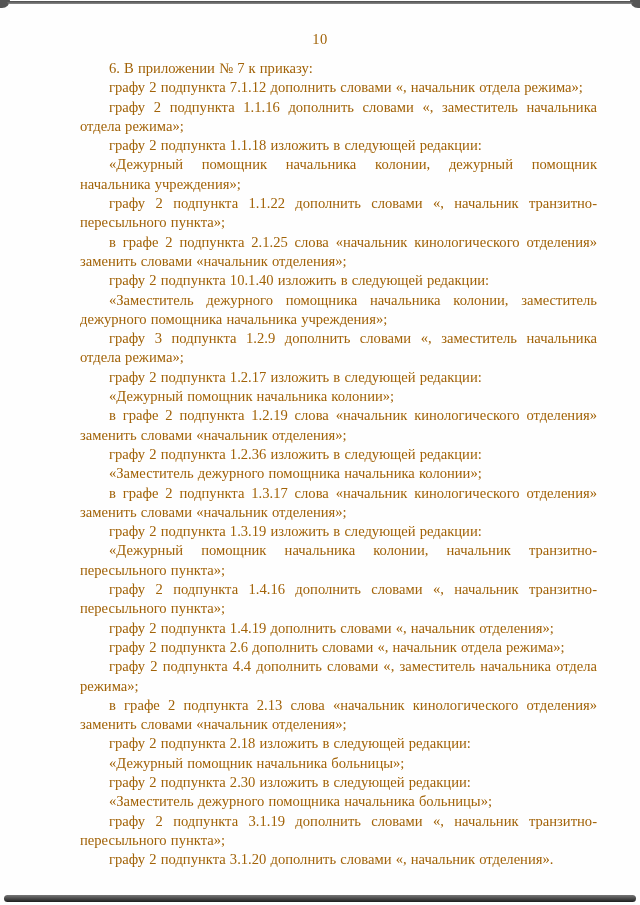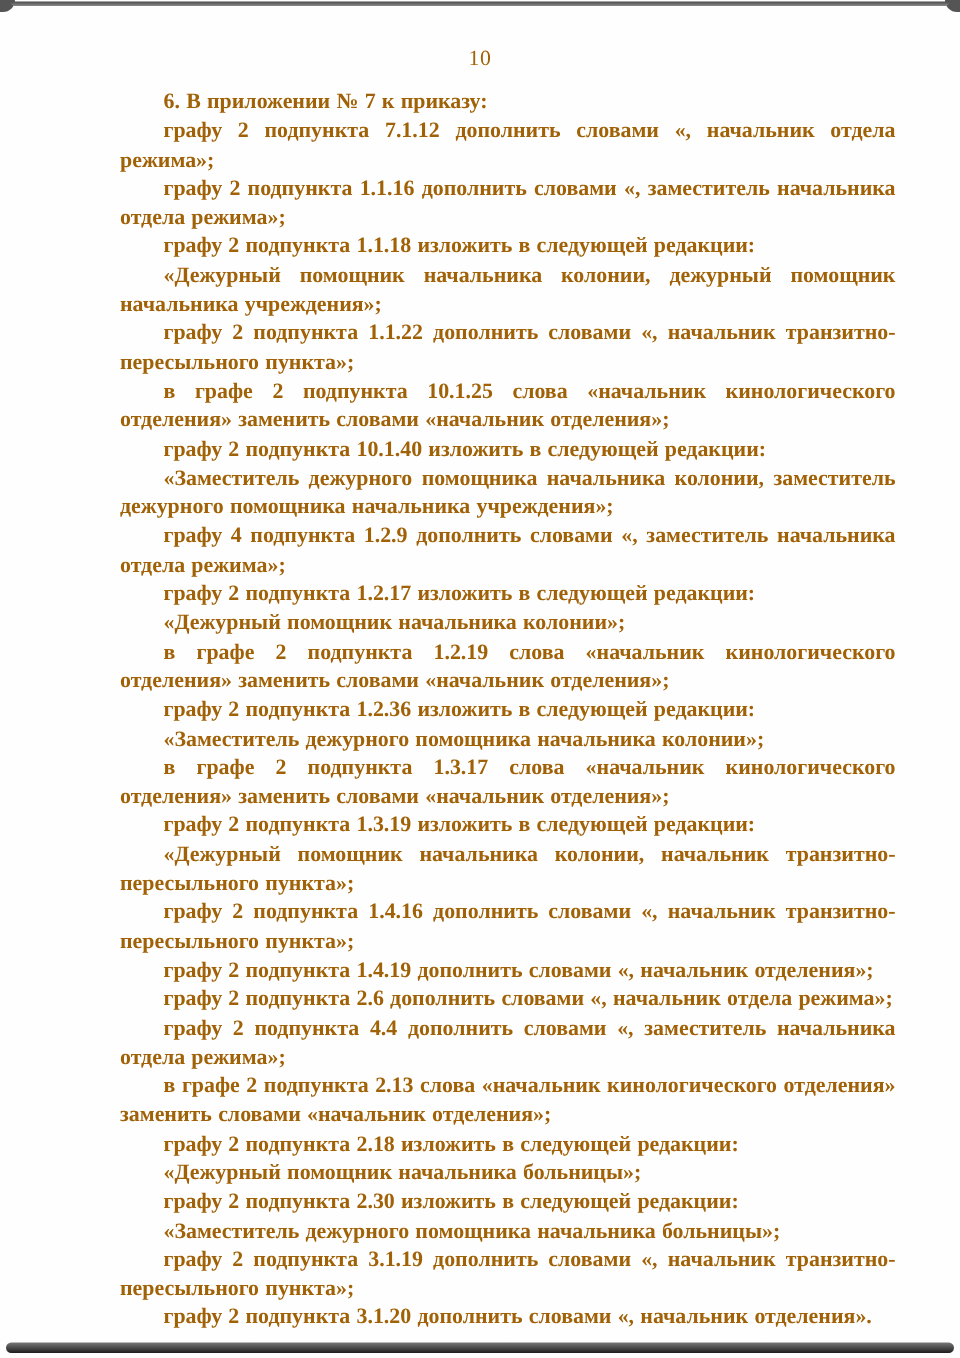--- a/index.html
+++ b/index.html
@@ -53,21 +53,20 @@
     letter-spacing: 0.5px;
   }
   .body-text {
     position: absolute;
     top: 59px;
     left: 80px;
     width: 517px;
     font-size: 14.6px;
     line-height: 19.3px;
     text-align: justify;
-    font-weight: bold;
   }
   .body-text p {
     margin: 0;
     padding: 0;
     text-indent: 29px;
     word-spacing: 0.5px;
   }
 </style>
 </head>
 <body>
@@ -79,24 +78,24 @@
 
   <div class="page-number">10</div>
 
   <div class="body-text" id="doc-body">
       <p>6. В приложении № 7 к приказу:</p>
       <p>графу 2 подпункта 7.1.12 дополнить словами «, начальник отдела режима»;</p>
       <p>графу 2 подпункта 1.1.16 дополнить словами «, заместитель начальника отдела режима»;</p>
       <p>графу 2 подпункта 1.1.18 изложить в следующей редакции:</p>
       <p>«Дежурный помощник начальника колонии, дежурный помощник начальника учреждения»;</p>
       <p>графу 2 подпункта 1.1.22 дополнить словами «, начальник транзитно-пересыльного пункта»;</p>
-      <p>в графе 2 подпункта 10.1.25 слова «начальник кинологического отделения» заменить словами «начальник отделения»;</p>
+      <p>в графе 2 подпункта 2.1.25 слова «начальник кинологического отделения» заменить словами «начальник отделения»;</p>
       <p>графу 2 подпункта 10.1.40 изложить в следующей редакции:</p>
       <p>«Заместитель дежурного помощника начальника колонии, заместитель дежурного помощника начальника учреждения»;</p>
-      <p>графу 4 подпункта 1.2.9 дополнить словами «, заместитель начальника отдела режима»;</p>
+      <p>графу 3 подпункта 1.2.9 дополнить словами «, заместитель начальника отдела режима»;</p>
       <p>графу 2 подпункта 1.2.17 изложить в следующей редакции:</p>
       <p>«Дежурный помощник начальника колонии»;</p>
       <p>в графе 2 подпункта 1.2.19 слова «начальник кинологического отделения» заменить словами «начальник отделения»;</p>
       <p>графу 2 подпункта 1.2.36 изложить в следующей редакции:</p>
       <p>«Заместитель дежурного помощника начальника колонии»;</p>
       <p>в графе 2 подпункта 1.3.17 слова «начальник кинологического отделения» заменить словами «начальник отделения»;</p>
       <p>графу 2 подпункта 1.3.19 изложить в следующей редакции:</p>
       <p>«Дежурный помощник начальника колонии, начальник транзитно-пересыльного пункта»;</p>
       <p>графу 2 подпункта 1.4.16 дополнить словами «, начальник транзитно-пересыльного пункта»;</p>
       <p>графу 2 подпункта 1.4.19 дополнить словами «, начальник отделения»;</p>

